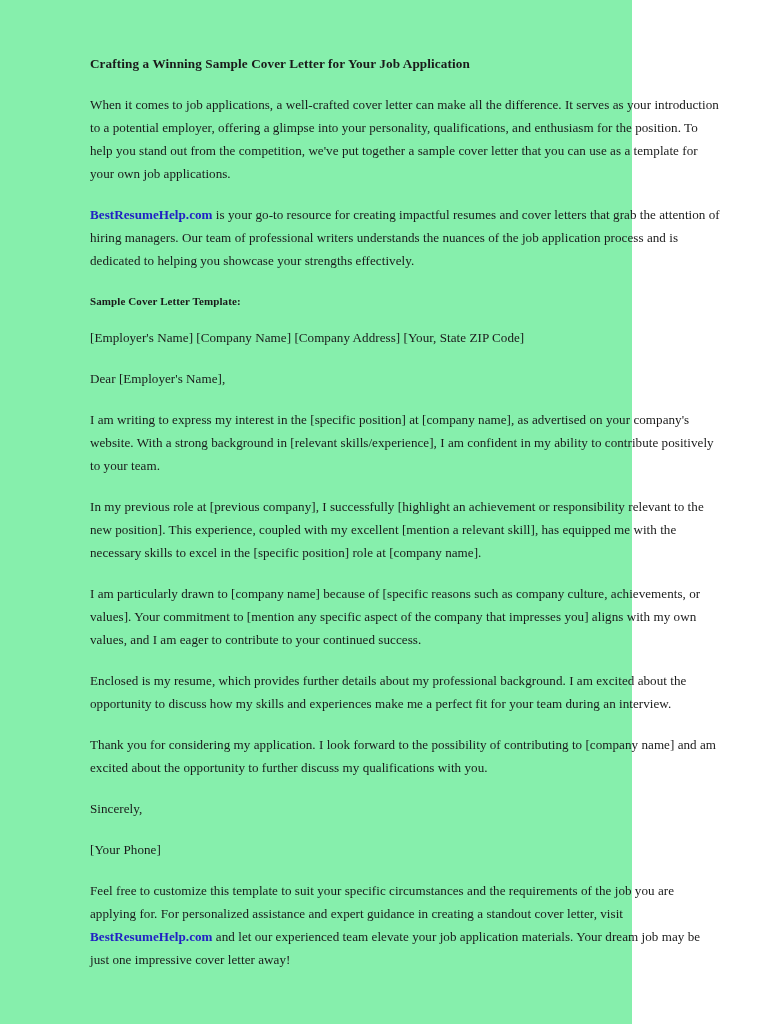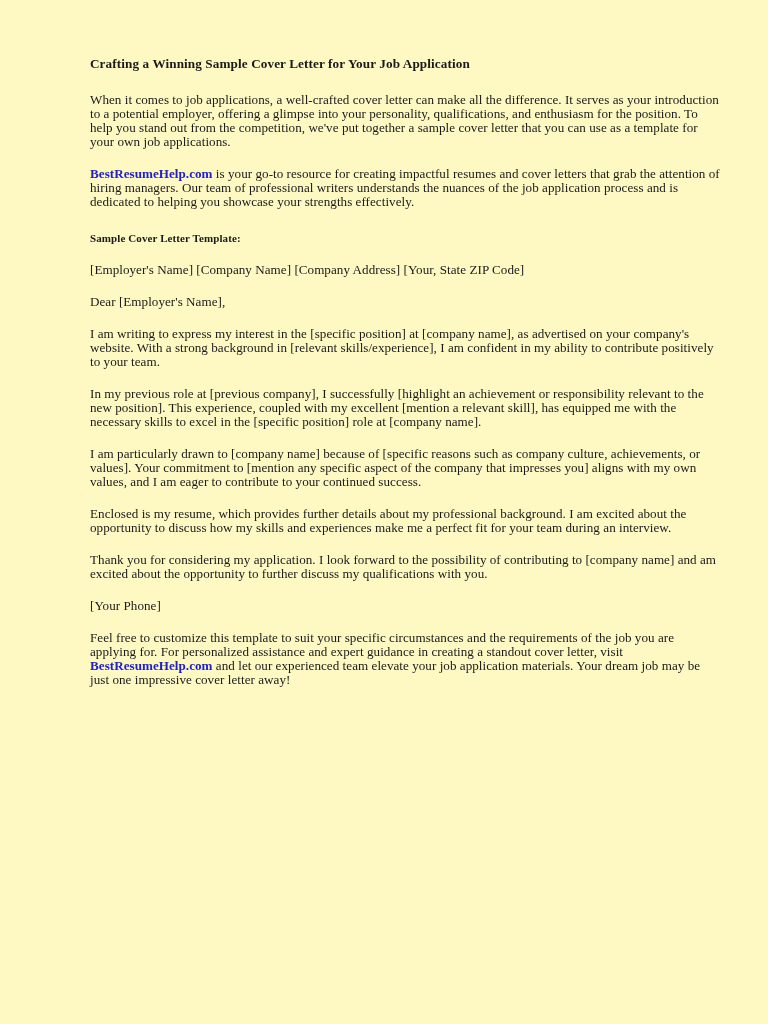--- a/index.html
+++ b/index.html
@@ -11,23 +11,23 @@
   body {
     width: 768px;
     height: 1024px;
     overflow: hidden;
     font-family: "Liberation Serif", "DejaVu Serif", serif;
     color: #1a1a1a;
     -webkit-font-smoothing: antialiased;
   }
   .page {
     box-sizing: border-box;
-    width: 768px;
+    width: 632px;
     height: 1024px;
-    background: #fef9c3;
+    background: #86efac;
     padding: 56px 48px 0 90px;
   }
   .doc-body {
     width: 632px;
   }
   .doc-title {
     font-size: 13.2px;
     font-weight: bold;
     line-height: 1.25;
     margin: 0 0 20px 0;
@@ -35,21 +35,21 @@
   }
   .section-heading {
     font-size: 11px;
     font-weight: bold;
     line-height: 1.2;
     margin: 23px 0 18px 0;
     letter-spacing: 0.1px;
   }
   p.para {
     font-size: 13.1px;
-    line-height: 14px;
+    line-height: 23px;
     margin: 0 0 18px 0;
     text-align: left;
     letter-spacing: 0.04px;
   }
   p.para:last-child {
     margin-bottom: 0;
     margin-top: 18px;
   }
   .brand-link {
     color: #2121c4;
@@ -79,19 +79,20 @@
     <p class="para">I am writing to express my interest in the [specific position] at [company name], as advertised on your company's website. With a strong background in [relevant skills/experience], I am confident in my ability to contribute positively to your team.</p>
 
     <p class="para">In my previous role at [previous company], I successfully [highlight an achievement or responsibility relevant to the new position]. This experience, coupled with my excellent [mention a relevant skill], has equipped me with the necessary skills to excel in the [specific position] role at [company name].</p>
 
     <p class="para">I am particularly drawn to [company name] because of [specific reasons such as company culture, achievements, or values]. Your commitment to [mention any specific aspect of the company that impresses you] aligns with my own values, and I am eager to contribute to your continued success.</p>
 
     <p class="para">Enclosed is my resume, which provides further details about my professional background. I am excited about the opportunity to discuss how my skills and experiences make me a perfect fit for your team during an interview.</p>
 
     <p class="para">Thank you for considering my application. I look forward to the possibility of contributing to [company name] and am excited about the opportunity to further discuss my qualifications with you.</p>
 
+    <p class="para">Sincerely,</p>
 
     <p class="para">[Your Phone]</p>
 
     <p class="para"><span>Feel free to customize this template to suit your specific circumstances and the requirements of the job you are applying for. For personalized assistance and expert guidance in creating a standout cover letter, visit </span><a class="brand-link" href="#">BestResumeHelp.com</a><span> and let our experienced team elevate your job application materials. Your dream job may be just one impressive cover letter away!</span></p>
 
   </div>
 </div>
 
 </body></html>

